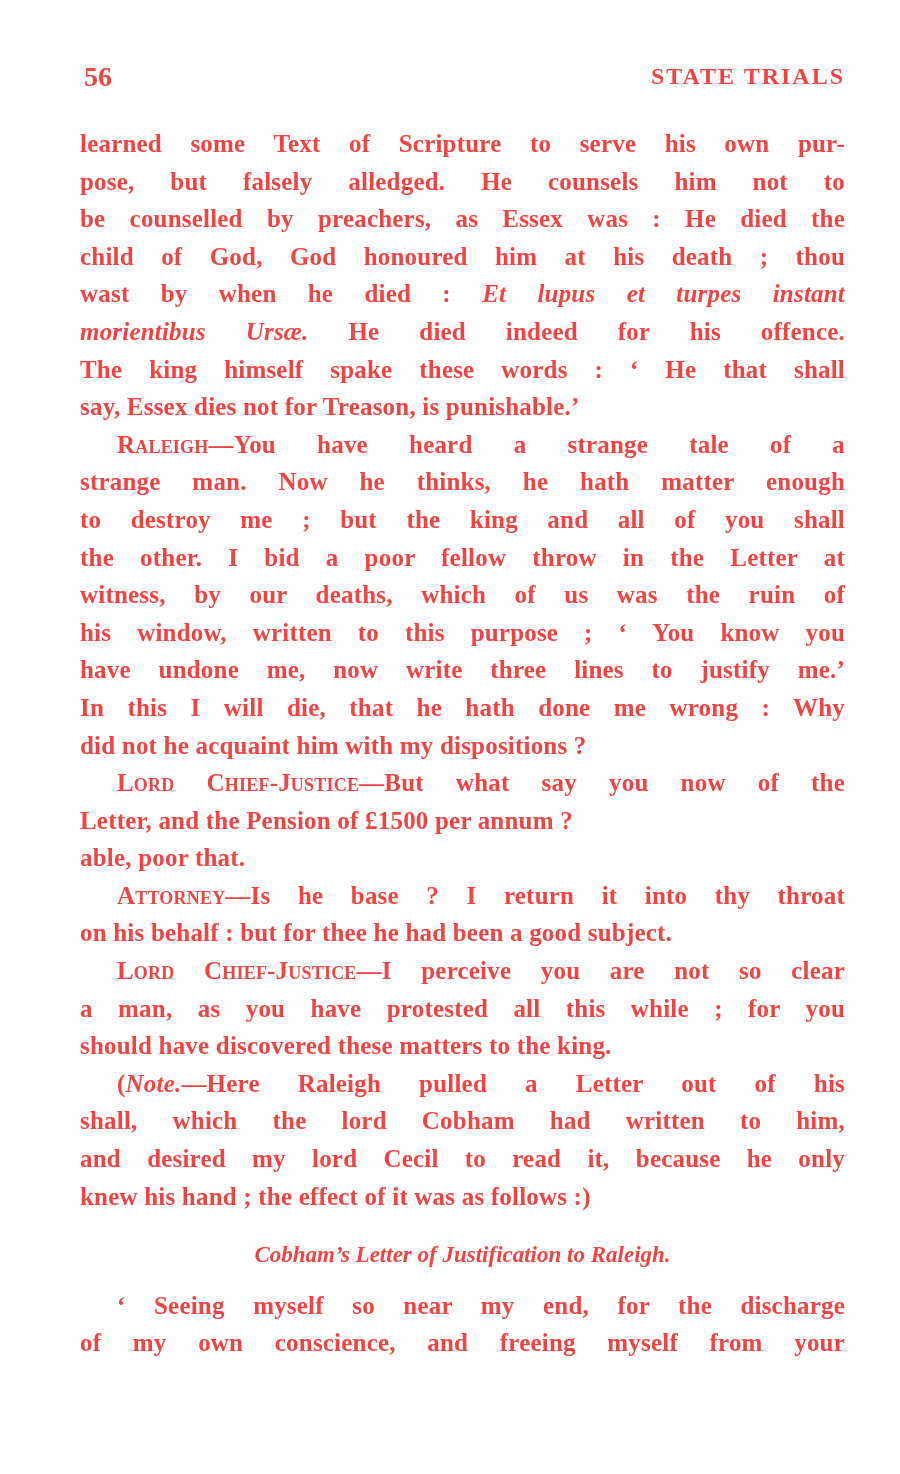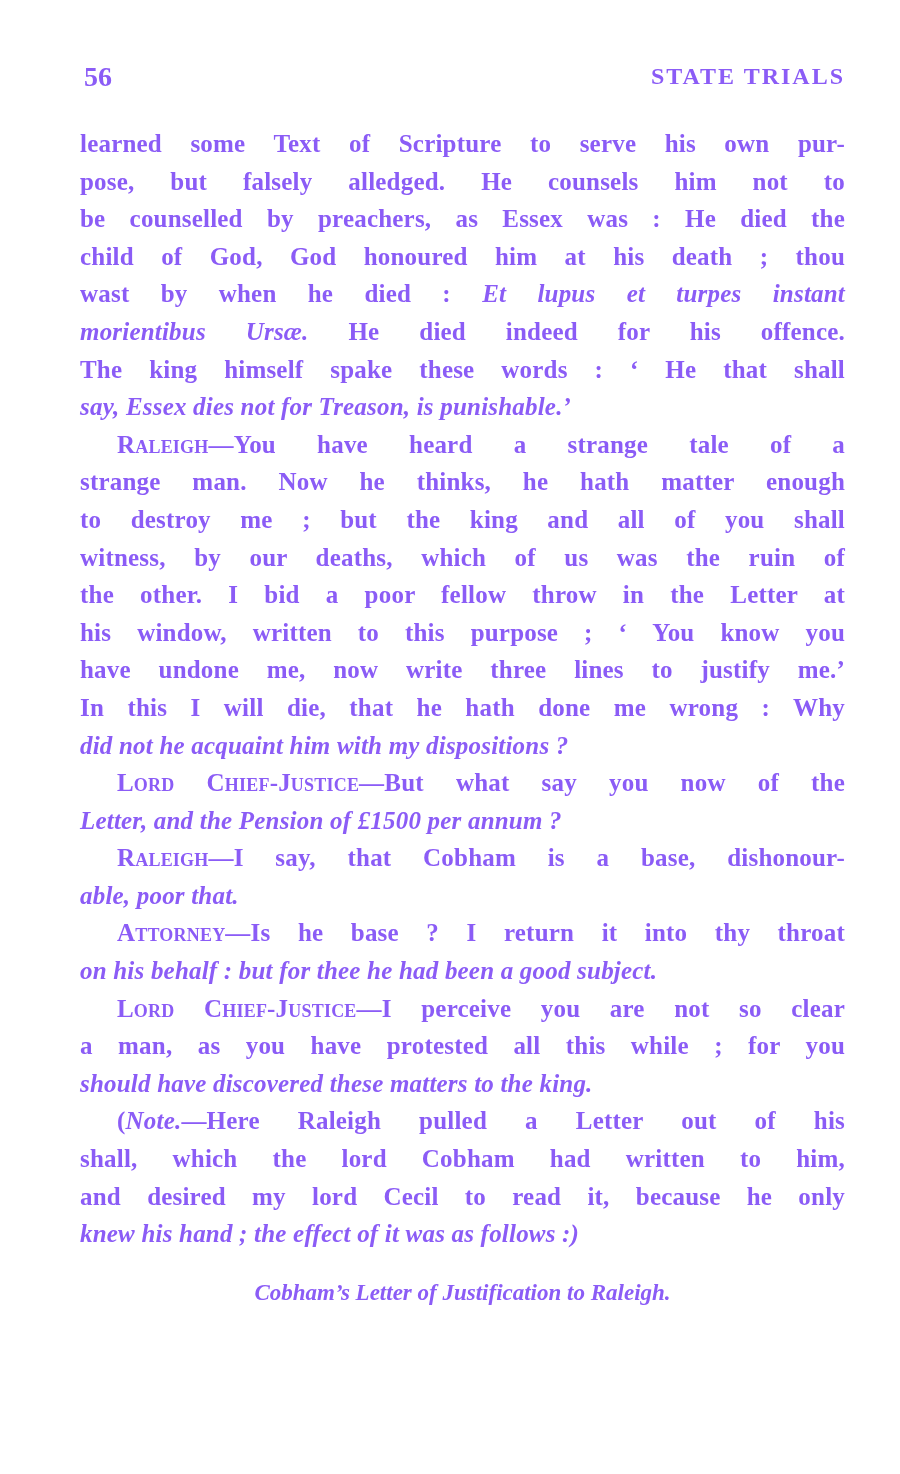--- a/index.html
+++ b/index.html
@@ -6,21 +6,21 @@
   html, body { margin: 0; padding: 0; }
   body {
     width: 900px; height: 1474px;
     background: #ffffff;
     overflow: hidden;
   }
   .page {
     width: 900px; height: 1474px;
     padding: 56px 55px 0 80px;
     background: #ffffff;
-    color: #8b5cf6;
+    color: #ef4444;
     font-family: "Liberation Serif", serif;
     font-weight: bold;
   }
   .page-header { position: relative; height: 40px; margin-bottom: 29px; }
   .page-number {
     position: absolute; left: 4px; top: 2px;
     font-size: 28px; line-height: 38px;
   }
   .running-title {
     text-align: right;
@@ -28,21 +28,21 @@
     letter-spacing: 2px;
   }
   .textblock { width: 765px; }
   .line {
     font-size: 25px;
     line-height: 37.6px;
     text-align: justify;
     text-align-last: justify;
     letter-spacing: 0.2px;
   }
-  .line.last { text-align-last: left; white-space: nowrap; font-style: italic; }
+  .line.last { text-align-last: left; white-space: nowrap; }
   .line.indent { padding-left: 37px; }
   .sc { font-variant: small-caps; }
   .it { font-style: italic; }
   .letter-heading {
     font-size: 23px; line-height: 37.6px;
     font-style: italic;
     text-align: center;
     margin: 21px 0 13px 0;
   }
 </style>
@@ -66,35 +66,34 @@
       <div class="line"><span>wast by when he died : </span><span class="it">Et lupus et turpes instant</span></div>
       <div class="line"><span class="it">morientibus Ursæ.</span><span> He died indeed for his offence.</span></div>
       <div class="line">The king himself spake these words : ‘ He that shall</div>
       <div class="line last">say, Essex dies not for Treason, is punishable.’</div>
     </div>
 
     <div class="para">
       <div class="line indent"><span class="sc">Raleigh</span><span>—You have heard a strange tale of a</span></div>
       <div class="line">strange man. Now he thinks, he hath matter enough</div>
       <div class="line">to destroy me ; but the king and all of you shall</div>
+      <div class="line">the other. I bid a poor fellow throw in the Letter at</div>
       <div class="line">witness, by our deaths, which of us was the ruin of</div>
-      <div class="line">the other. I bid a poor fellow throw in the Letter at</div>
       <div class="line">his window, written to this purpose ; ‘ You know you</div>
       <div class="line">have undone me, now write three lines to justify me.’</div>
       <div class="line">In this I will die, that he hath done me wrong : Why</div>
       <div class="line last">did not he acquaint him with my dispositions ?</div>
     </div>
 
     <div class="para">
       <div class="line indent"><span class="sc">Lord Chief-Justice</span><span>—But what say you now of the</span></div>
       <div class="line last">Letter, and the Pension of £1500 per annum ?</div>
     </div>
 
     <div class="para">
-      <div class="line indent"><span class="sc">Raleigh</span><span>—I say, that Cobham is a base, dishonour-</span></div>
       <div class="line last">able, poor that.</div>
     </div>
 
     <div class="para">
       <div class="line indent"><span class="sc">Attorney</span><span>—Is he base ? I return it into thy throat</span></div>
       <div class="line last">on his behalf : but for thee he had been a good subject.</div>
     </div>
 
     <div class="para">
       <div class="line indent"><span class="sc">Lord Chief-Justice</span><span>—I perceive you are not so clear</span></div>
@@ -104,15 +103,19 @@
 
     <div class="para">
       <div class="line indent"><span>(</span><span class="it">Note.</span><span>—Here Raleigh pulled a Letter out of his</span></div>
       <div class="line">shall, which the lord Cobham had written to him,</div>
       <div class="line">and desired my lord Cecil to read it, because he only</div>
       <div class="line last">knew his hand ; the effect of it was as follows :)</div>
     </div>
 
     <div class="letter-heading">Cobham’s Letter of Justification to Raleigh.</div>
 
+    <div class="para">
+      <div class="line indent">‘ Seeing myself so near my end, for the discharge</div>
+      <div class="line">of my own conscience, and freeing myself from your</div>
+    </div>
 
   </div>
 </div>
 
 </body></html>

